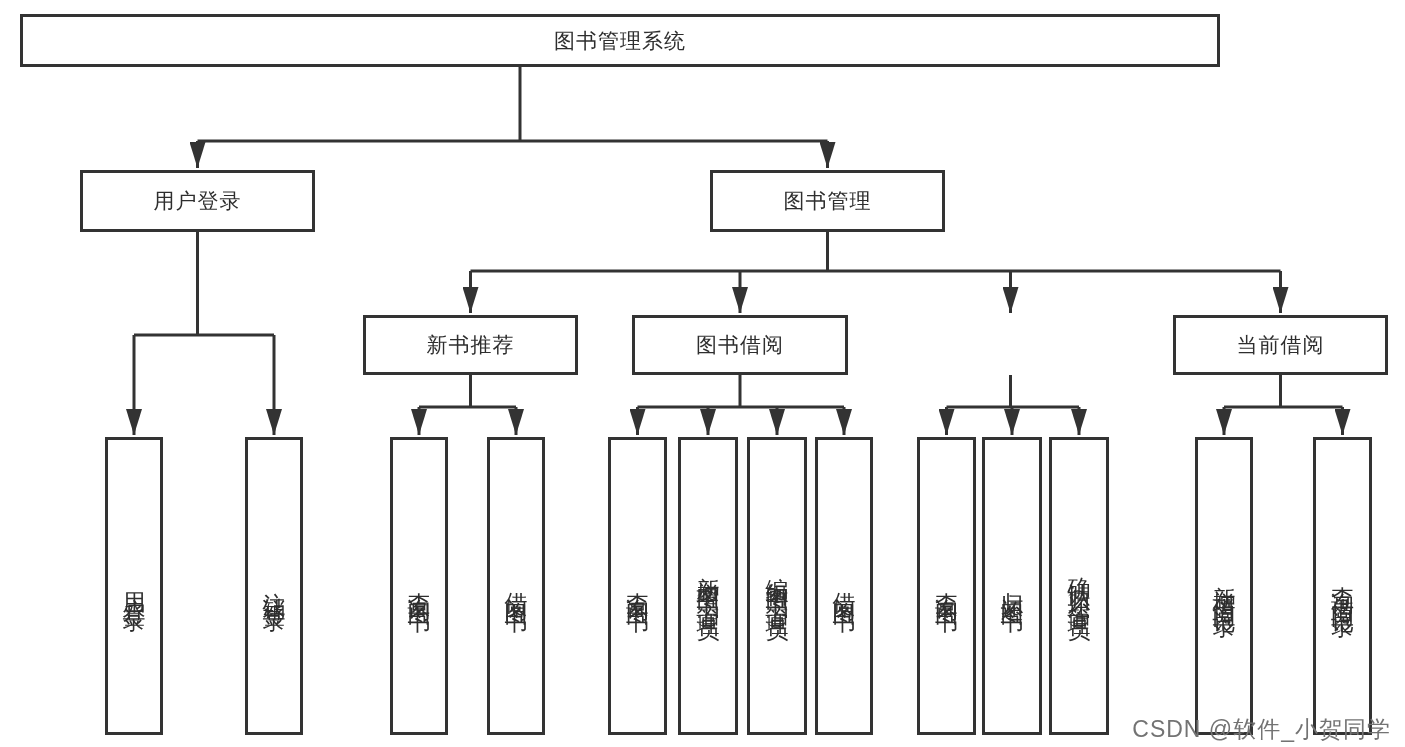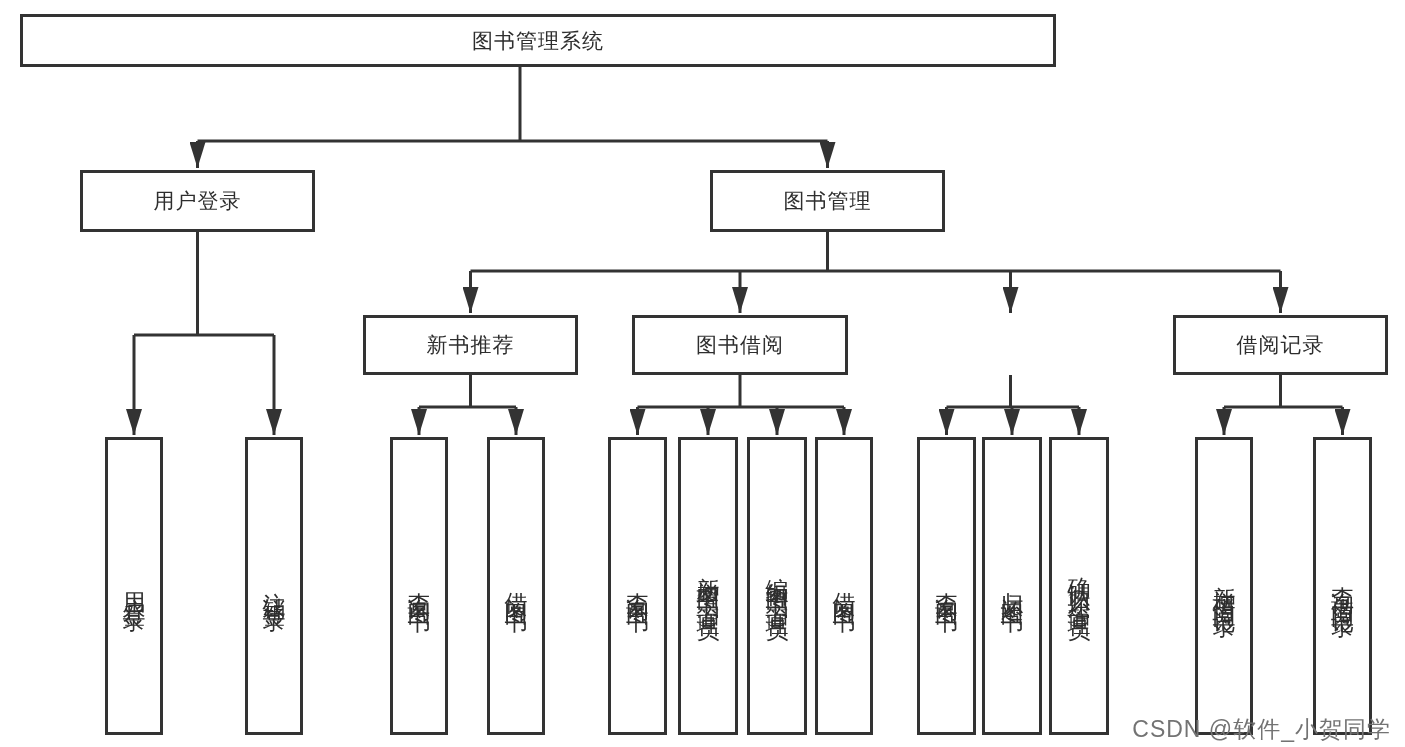--- a/index.html
+++ b/index.html
@@ -23,21 +23,21 @@
     background: #ffffff;
     border: 3px solid #333333;
     display: flex;
     align-items: center;
     justify-content: center;
     color: #2e2e2e;
     font-size: 21px;
     letter-spacing: 1px;
     z-index: 2;
   }
-  .node.root   { left: 20px;  top: 14px;  width: 1036px; height: 53px; }
+  .node.root   { left: 20px;  top: 14px;  width: 1200px; height: 53px; }
   .node.lvl2   { height: 62px; width: 235px; top: 170px; }
   .node.lvl2.b0 { left: 80px; }
   .node.lvl2.b1 { left: 710px; }
   .node.lvl3   { height: 60px; width: 215px; top: 315px; }
   .node.lvl3.c0 { left: 363px; }
   .node.lvl3.c1 { left: 632px; width: 216px; }
   .node.lvl3.c2 { left: 903px; }
   .node.lvl3.c3 { left: 1173px; }
   .leaf {
     position: absolute;
@@ -139,21 +139,21 @@
     </g>
   </svg>
 
   <div class="node root">图书管理系统</div>
 
   <div class="node lvl2 b0">用户登录</div>
   <div class="node lvl2 b1">图书管理</div>
 
   <div class="node lvl3 c1">图书借阅</div>
   <div class="node lvl3 c0">新书推荐</div>
-  <div class="node lvl3 c3">借阅记录</div>
+  <div class="node lvl3 c3">当前借阅</div>
 
   <div class="leaf g1a">
     <span>用户登录</span>
   </div>
   <div class="leaf g1b">
     <span>注销登录</span>
   </div>
 
   <div class="leaf g2a">
     <span>查询图书</span>

